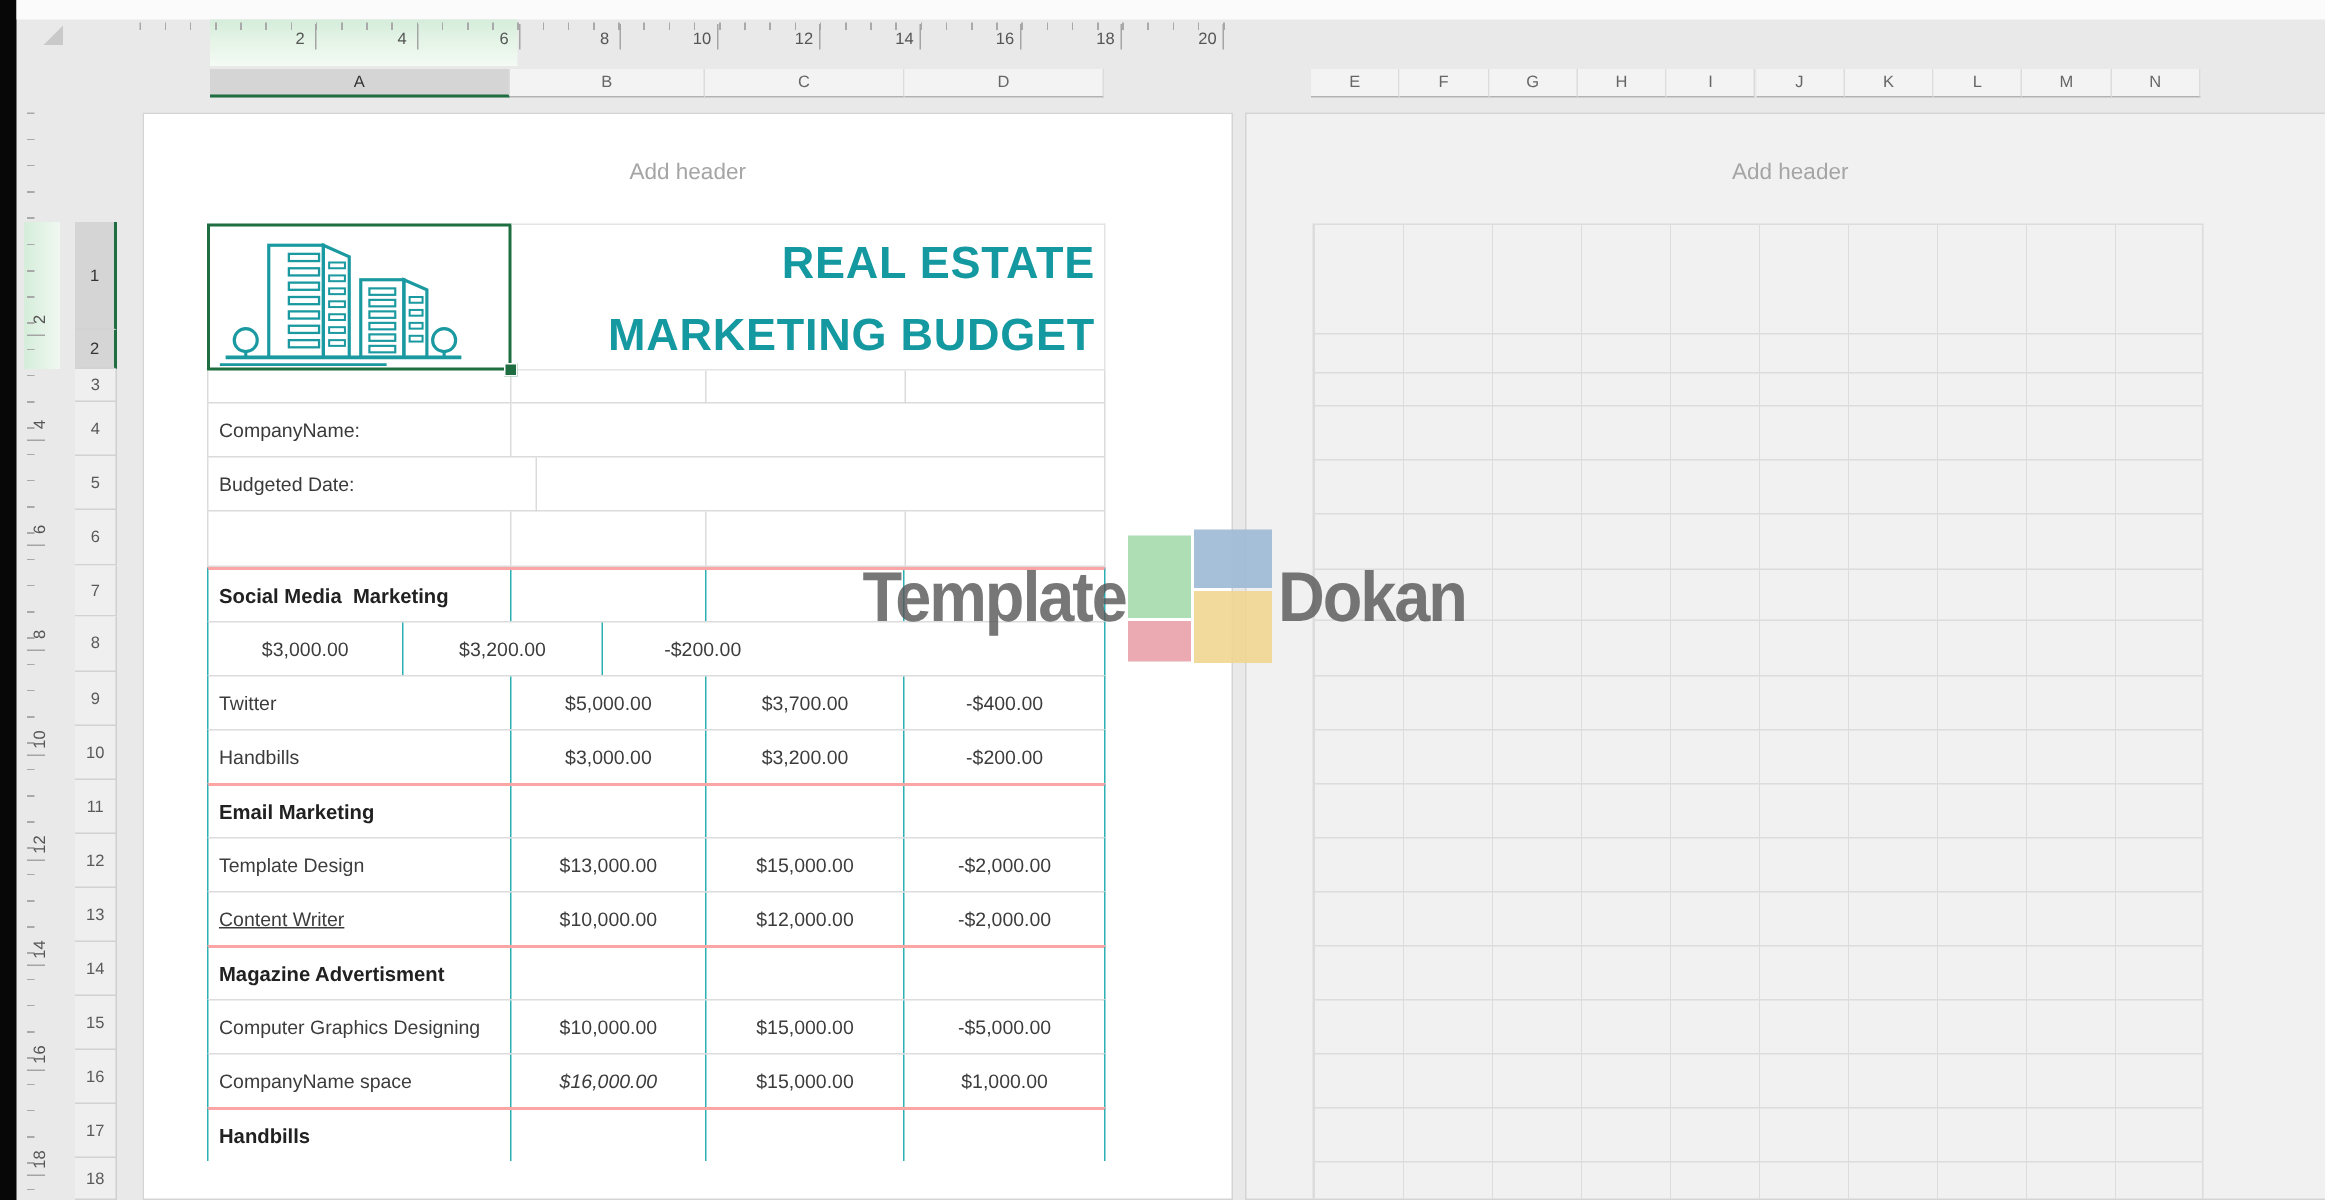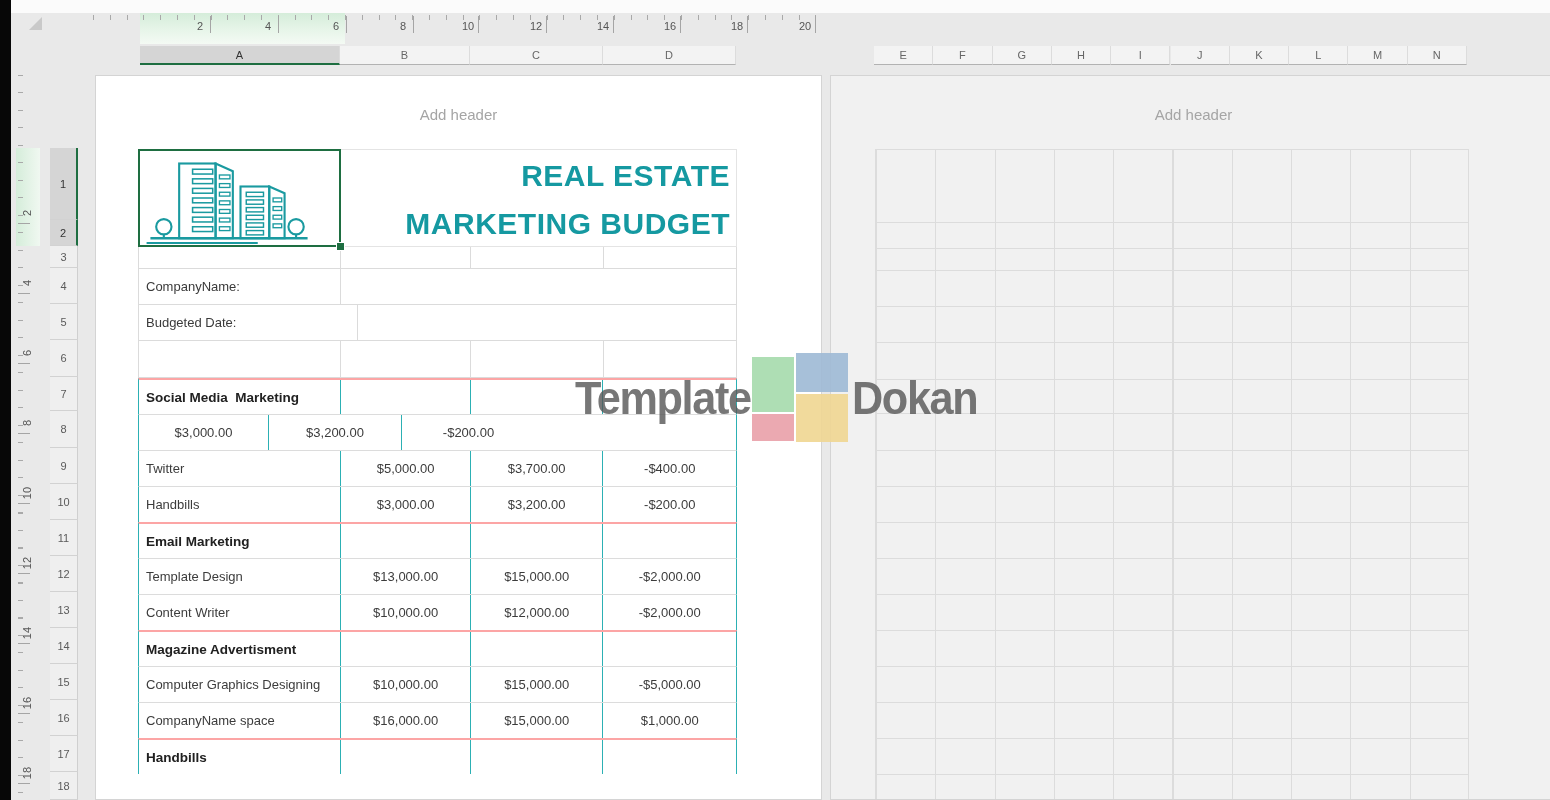--- a/index.html
+++ b/index.html
@@ -279,40 +279,40 @@
         <div class="td amt" style="width:133px;"></div>
         <div class="td amt last" style="width:133px;"></div>
       </div>
       <div class="trow dat">
         <div class="td name" style="width:203px;">Template Design</div>
         <div class="td amt" style="width:130px;">$13,000.00</div>
         <div class="td amt" style="width:133px;">$15,000.00</div>
         <div class="td amt last" style="width:133px;">-$2,000.00</div>
       </div>
       <div class="trow dat">
-        <div class="td name" style="width:203px;">Content Writer</div>
+        <div class="td name" style="width:203px;text-decoration:underline;">Content Writer</div>
         <div class="td amt" style="width:130px;">$10,000.00</div>
         <div class="td amt" style="width:133px;">$12,000.00</div>
         <div class="td amt last" style="width:133px;">-$2,000.00</div>
       </div>
       <div class="trow sec">
         <div class="td name" style="width:203px;">Magazine Advertisment</div>
         <div class="td amt" style="width:130px;"></div>
         <div class="td amt" style="width:133px;"></div>
         <div class="td amt last" style="width:133px;"></div>
       </div>
       <div class="trow dat">
         <div class="td name" style="width:203px;">Computer Graphics Designing</div>
         <div class="td amt" style="width:130px;">$10,000.00</div>
         <div class="td amt" style="width:133px;">$15,000.00</div>
         <div class="td amt last" style="width:133px;">-$5,000.00</div>
       </div>
       <div class="trow dat">
         <div class="td name" style="width:203px;">CompanyName space</div>
-        <div class="td amt" style="width:130px;">$16,000.00</div>
+        <div class="td amt" style="width:130px;font-style:italic;">$16,000.00</div>
         <div class="td amt" style="width:133px;">$15,000.00</div>
         <div class="td amt last" style="width:133px;">$1,000.00</div>
       </div>
       <div class="trow sec">
         <div class="td name" style="width:203px;">Handbills</div>
         <div class="td amt" style="width:130px;"></div>
         <div class="td amt" style="width:133px;"></div>
         <div class="td amt last" style="width:133px;"></div>
       </div>
 

